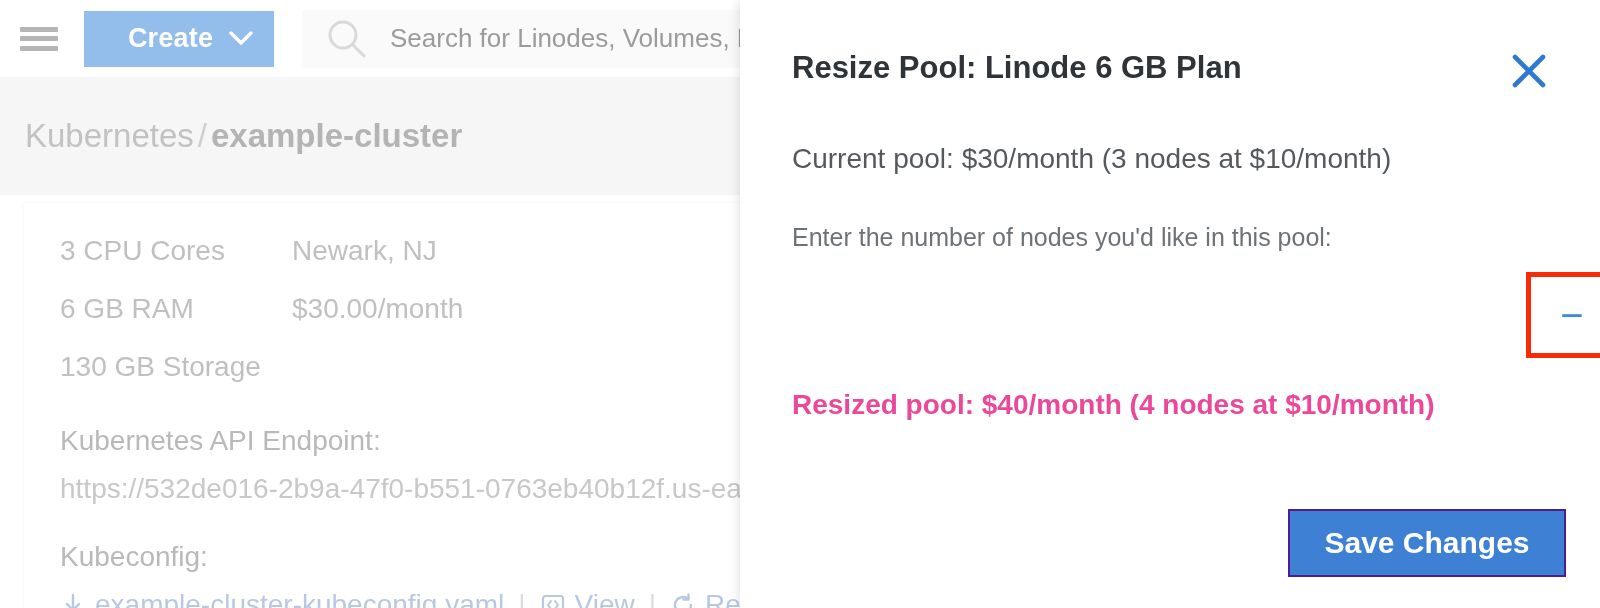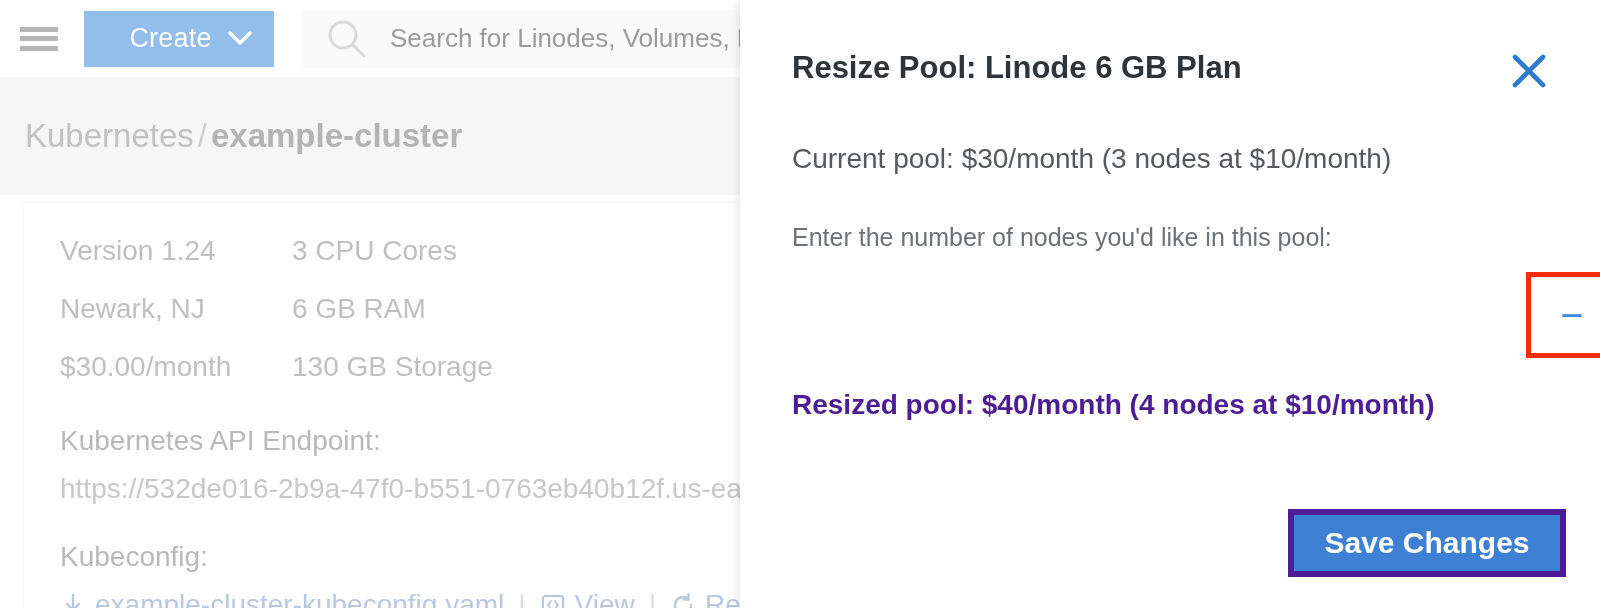--- a/index.html
+++ b/index.html
@@ -31,21 +31,21 @@
     padding: 3px 0;
   }
   #hamburger i { display: block; height: 5px; background: #b5b5b5; border-radius: 1px; }
 
   #create-button {
     margin-left: 26px;
     width: 190px; height: 56px;
     background: #93bdeb;
     color: #ffffff;
     display: flex; align-items: center; justify-content: center; gap: 16px;
-    font-size: 27px; font-weight: 400;
+    font-size: 27px; font-weight: 700;
     letter-spacing: .2px;
     padding-left: 23px;
   }
   #create-caret { font-size: 21px; font-weight: 700; line-height: 1; }
 
   #searchbar {
     margin-left: 28px;
     flex: 1 1 auto;
     height: 58px;
     background: #fafafa;
@@ -153,29 +153,29 @@
   }
   .step-btn {
     width: 46px; height: 46px;
     display: flex; align-items: center; justify-content: center;
     color: #3f8ae0;
     font-size: 40px; line-height: 1; font-weight: 400;
   }
 
   #resized-pool {
     position: absolute; left: 52px; top: 389px;
-    font-size: 28px; font-weight: 700; color: #4c1d95;
+    font-size: 28px; font-weight: 700; color: #ec4899;
     white-space: nowrap;
   }
 
   
   #save-highlight {
     position: absolute; left: 548px; top: 509px;
     width: 278px; height: 68px;
-    border: 6px solid #4c1d95;
+    border: 2px solid #4c1d95;
   }
   #save-button {
     position: absolute; inset: 0;
     background: #3d80d4;
     color: #ffffff;
     display: flex; align-items: center; justify-content: center;
     font-size: 30px; font-weight: 700;
     white-space: nowrap;
   }
 </style>
@@ -216,21 +216,20 @@
 
     <div id="breadcrumb-band">
       <div id="breadcrumb">
         <span>Kubernetes</span><span class="sep">/</span><span class="current">example-cluster</span>
       </div>
     </div>
 
     <div id="summary-card">
 
       <div id="summary-grid">
-        <span>Version 1.24</span>
         <span>3 CPU Cores</span>
         <span>Newark, NJ</span>
         <span>6 GB RAM</span>
         <span>$30.00/month</span>
         <span>130 GB Storage</span>
       </div>
 
       <div id="endpoint-block">
         <div class="block-label">Kubernetes API Endpoint:</div>
         <div class="block-value">https://532de016-2b9a-47f0-b551-0763eb40b12f.us-east-2.</div>

